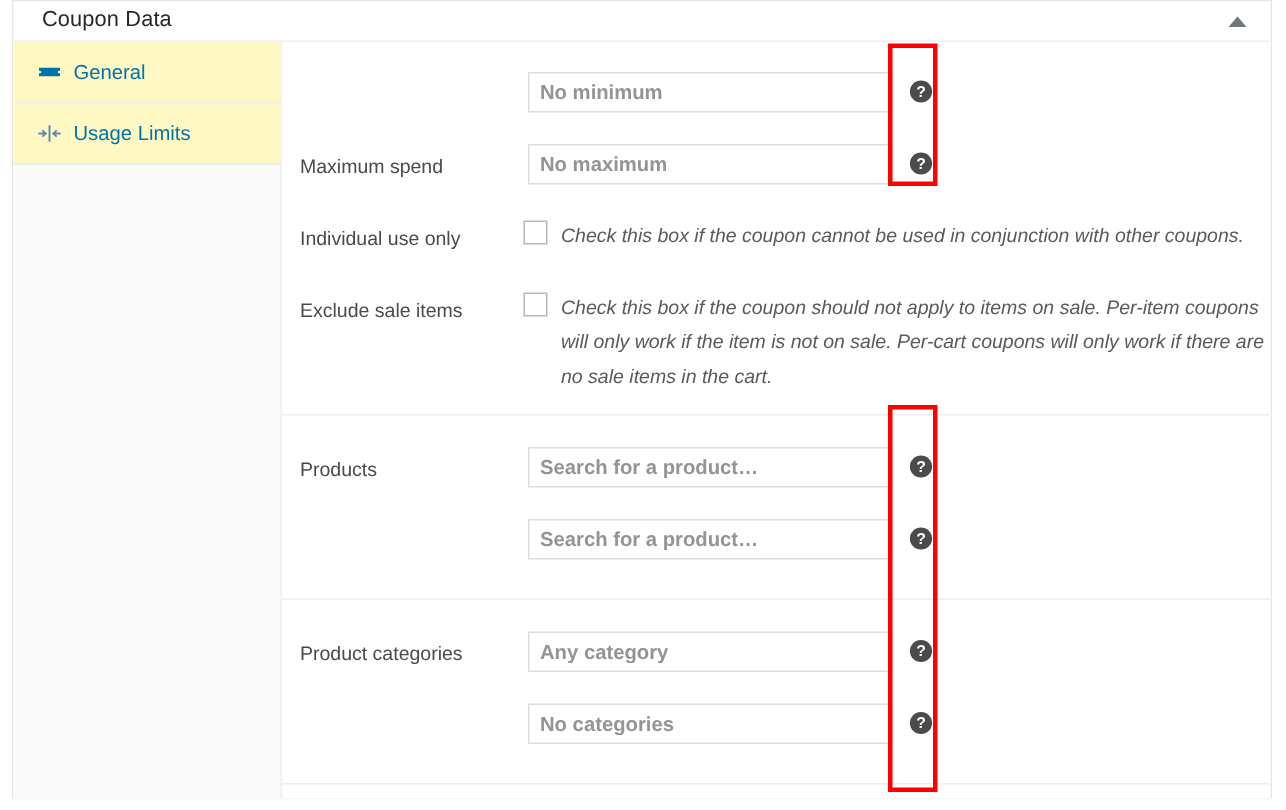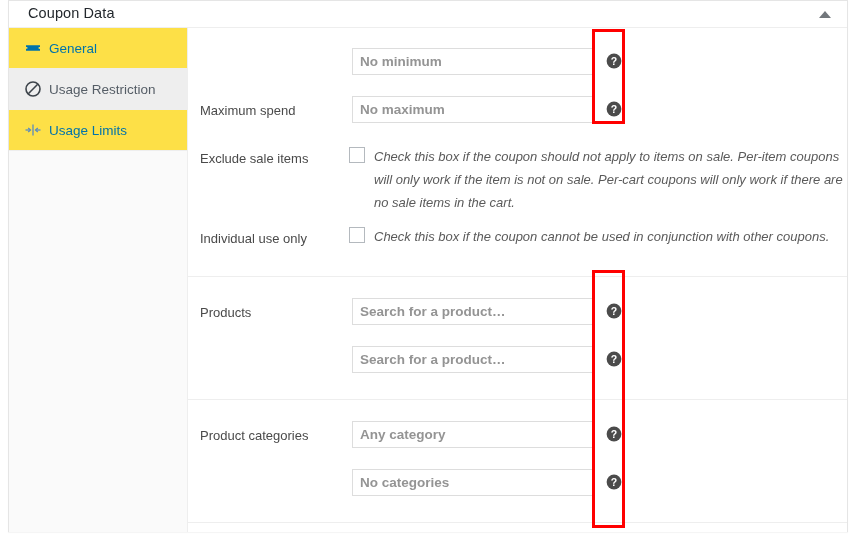--- a/index.html
+++ b/index.html
@@ -77,21 +77,21 @@
     background: #fafafa;
     border-right: 1px solid #eeeeee;
     box-sizing: border-box;
   }
   .tab {
     position: relative;
     height: 41px;
     border-bottom: 1px solid #eeeeee;
     box-sizing: border-box;
     cursor: pointer;
-    background: #fde047;
+    background: #fef9c3;
   }
   .tab.active {
     background: #eeeeee;
   }
   .tab .tab-icon {
     position: absolute;
     left: 15px;
     top: 50%;
     transform: translateY(-50%);
     width: 18px;
@@ -227,29 +227,20 @@
 
       <div class="tab">
         <span class="tab-icon">
           <svg width="18" height="18" viewBox="0 0 18 18">
             <path d="M2 6.2 L16 6.2 L16 8.1 C15.1 8.1 14.4 8.5 14.4 9 C14.4 9.5 15.1 9.9 16 9.9 L16 11.8 L2 11.8 L2 9.9 C2.9 9.9 3.6 9.5 3.6 9 C3.6 8.5 2.9 8.1 2 8.1 Z" fill="#0073aa"></path>
           </svg>
         </span>
         <span class="tab-label">General</span>
       </div>
 
-      <div class="tab active">
-        <span class="tab-icon">
-          <svg width="18" height="18" viewBox="0 0 18 18">
-            <circle cx="9" cy="9" r="7" fill="none" stroke="#3c434a" stroke-width="1.6"></circle>
-            <line x1="4.3" y1="13.7" x2="13.7" y2="4.3" stroke="#3c434a" stroke-width="1.6"></line>
-          </svg>
-        </span>
-        <span class="tab-label">Usage Restriction</span>
-      </div>
 
       <div class="tab">
         <span class="tab-icon">
           <svg width="18" height="18" viewBox="0 0 18 18">
             <line x1="9" y1="3.5" x2="9" y2="14.5" stroke="#5b8bbd" stroke-width="1.3"></line>
             <line x1="1.5" y1="9" x2="6.3" y2="9" stroke="#5b8bbd" stroke-width="1.3"></line>
             <polyline points="4.2,6.9 6.5,9 4.2,11.1" fill="none" stroke="#5b8bbd" stroke-width="1.3"></polyline>
             <line x1="16.5" y1="9" x2="11.7" y2="9" stroke="#5b8bbd" stroke-width="1.3"></line>
             <polyline points="13.8,6.9 11.5,9 13.8,11.1" fill="none" stroke="#5b8bbd" stroke-width="1.3"></polyline>
           </svg>
@@ -277,32 +268,32 @@
           <div class="field-label">Maximum spend</div>
           <input class="field-input" type="text" placeholder="No maximum" style="">
           <span class="field-help">
             <svg width="16" height="16" viewBox="0 0 16 16">
               <circle cx="8" cy="8" r="7.4" fill="#4b4b4b"></circle>
               <text x="8" y="11.6" font-family="Liberation Sans, sans-serif" font-size="10.5" font-weight="bold" fill="#ffffff" text-anchor="middle">?</text>
             </svg>
           </span>
         </div>
 
+        <div class="field-row cb-row" style="height:44px;">
+          <div class="field-label">Individual use only</div>
+          <span class="cb-box"></span>
+          <div class="cb-desc">Check this box if the coupon cannot be used in conjunction with other coupons.</div>
+        </div>
+
         <div class="field-row cb-row" style="height:80px;">
           <div class="field-label">Exclude sale items</div>
           <span class="cb-box"></span>
           <div class="cb-desc">Check this box if the coupon should not apply to items on sale. Per-item coupons will only work if the item is not on sale. Per-cart coupons will only work if there are no sale items in the cart.</div>
         </div>
 
-        <div class="field-row cb-row" style="height:44px;">
-          <div class="field-label">Individual use only</div>
-          <span class="cb-box"></span>
-          <div class="cb-desc">Check this box if the coupon cannot be used in conjunction with other coupons.</div>
-        </div>
-
       </div>
 
       <div class="field-group" style="padding-top:13px; padding-bottom:13px;">
 
         <div class="field-row" style="height:48px;">
           <div class="field-label">Products</div>
           <input class="field-input" type="text" placeholder="Search for a product…" style="">
           <span class="field-help">
             <svg width="16" height="16" viewBox="0 0 16 16">
               <circle cx="8" cy="8" r="7.4" fill="#4b4b4b"></circle>

